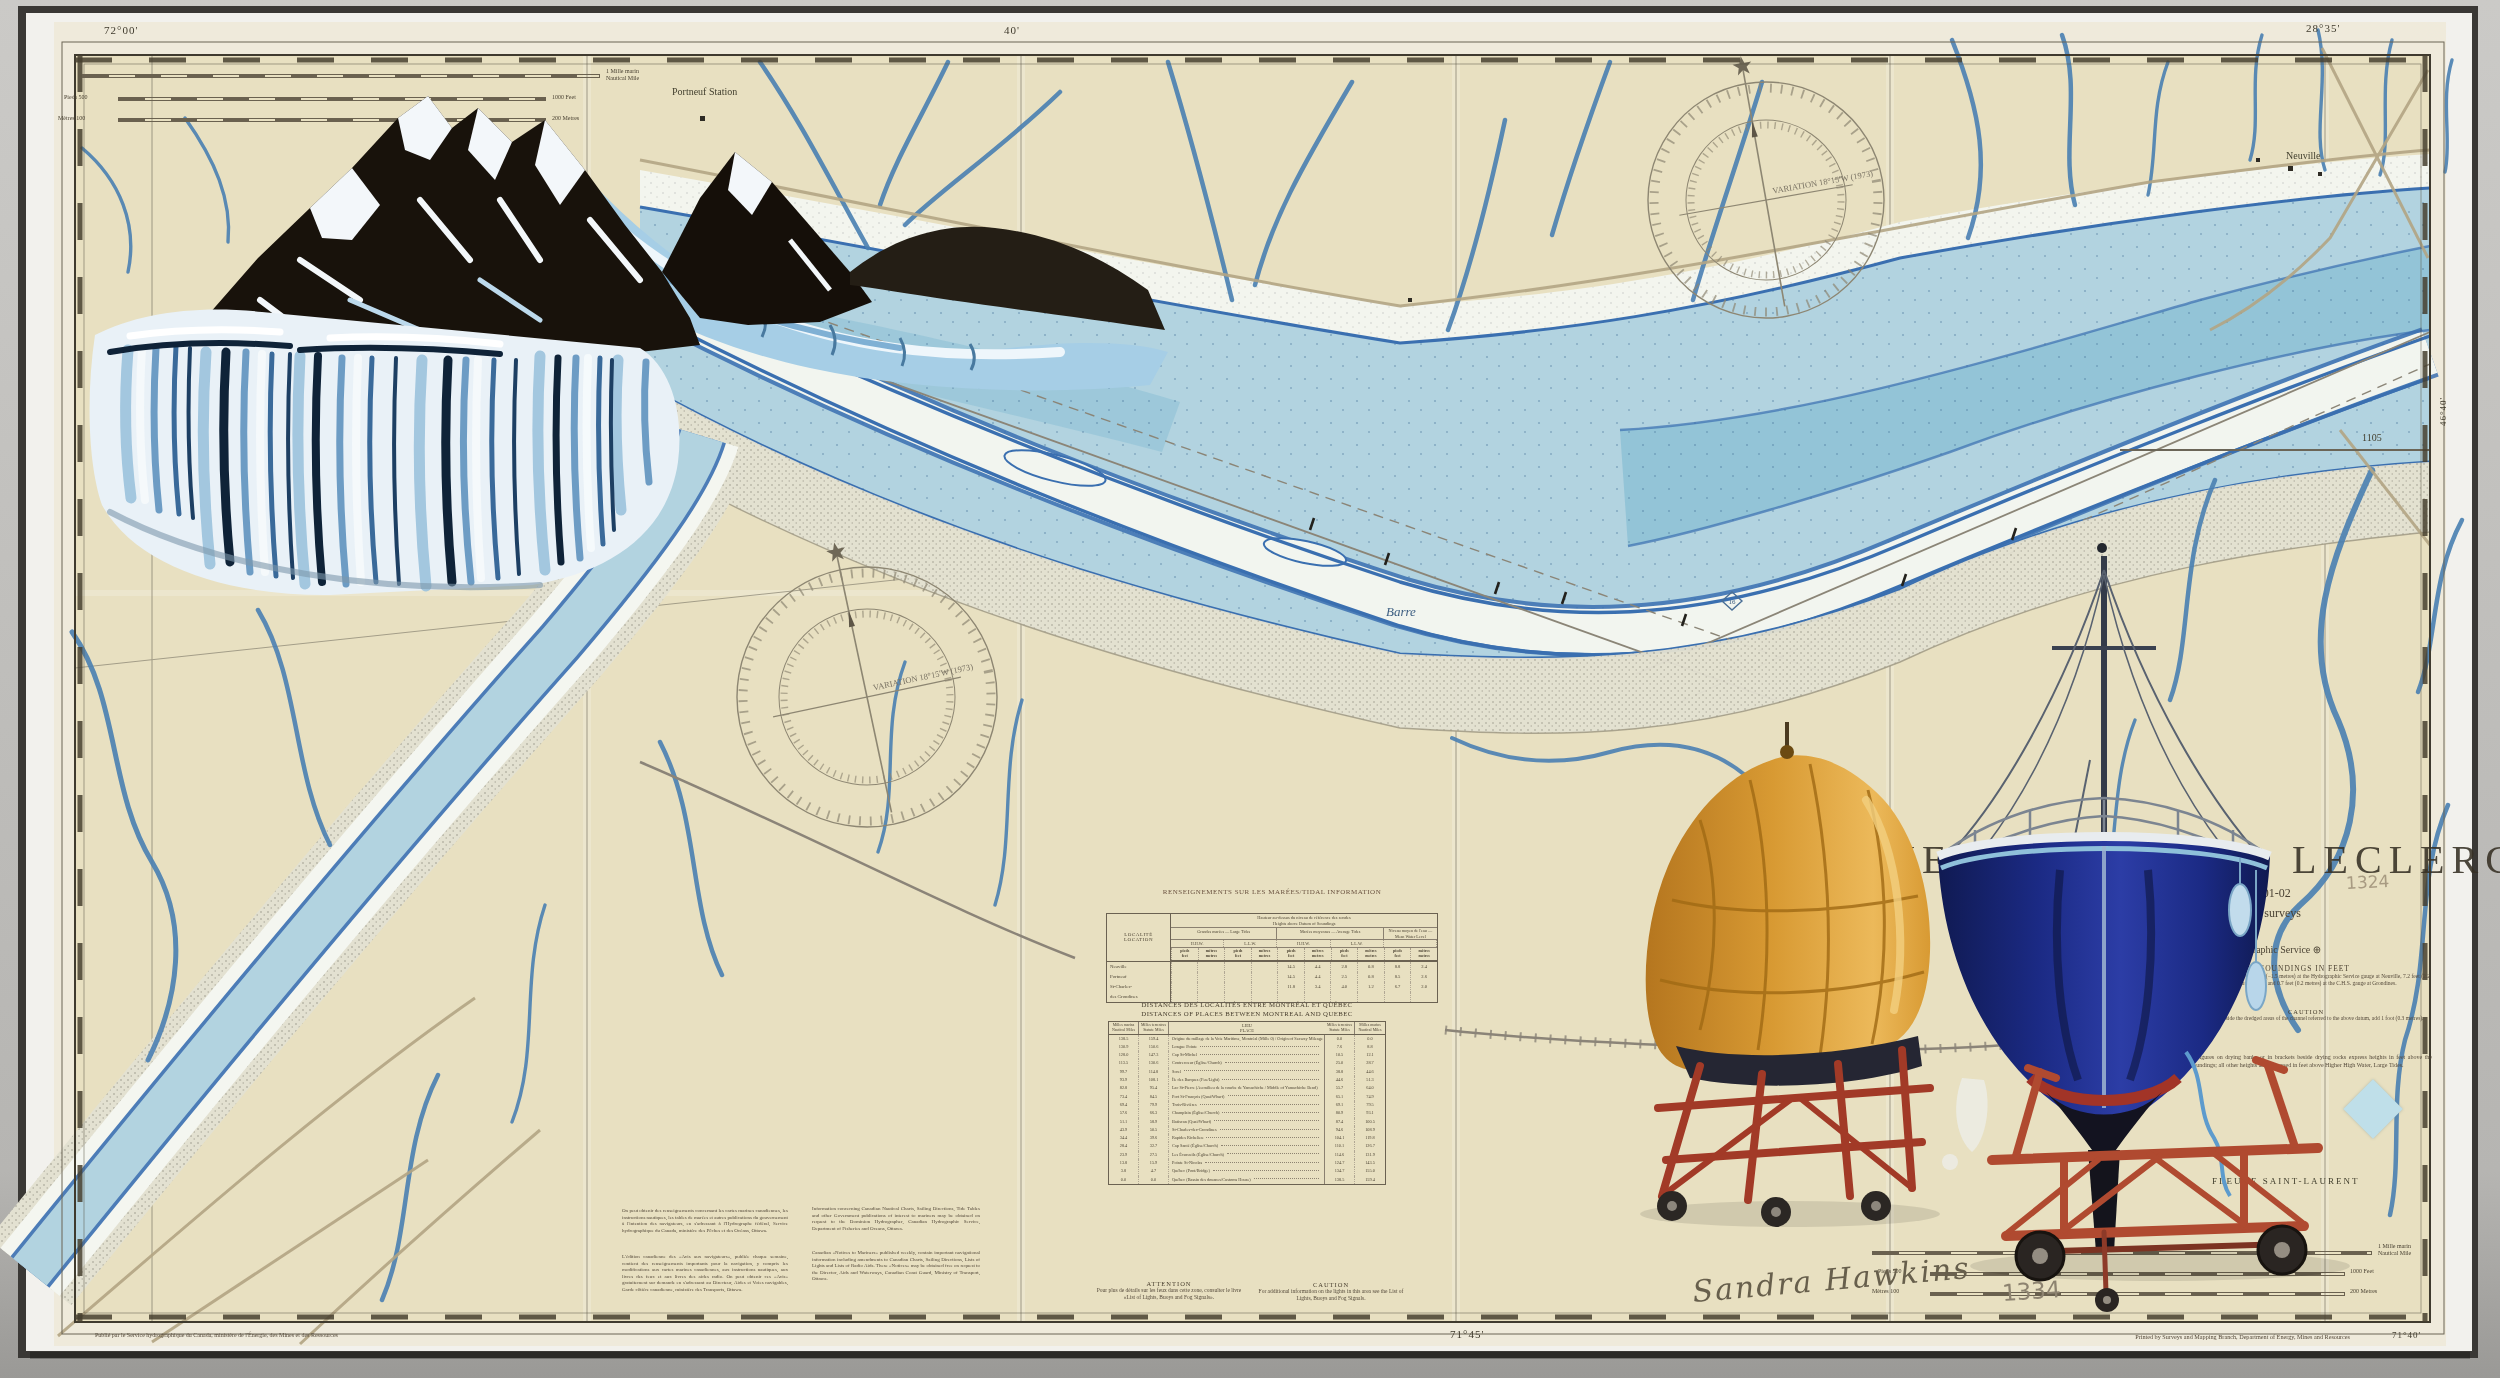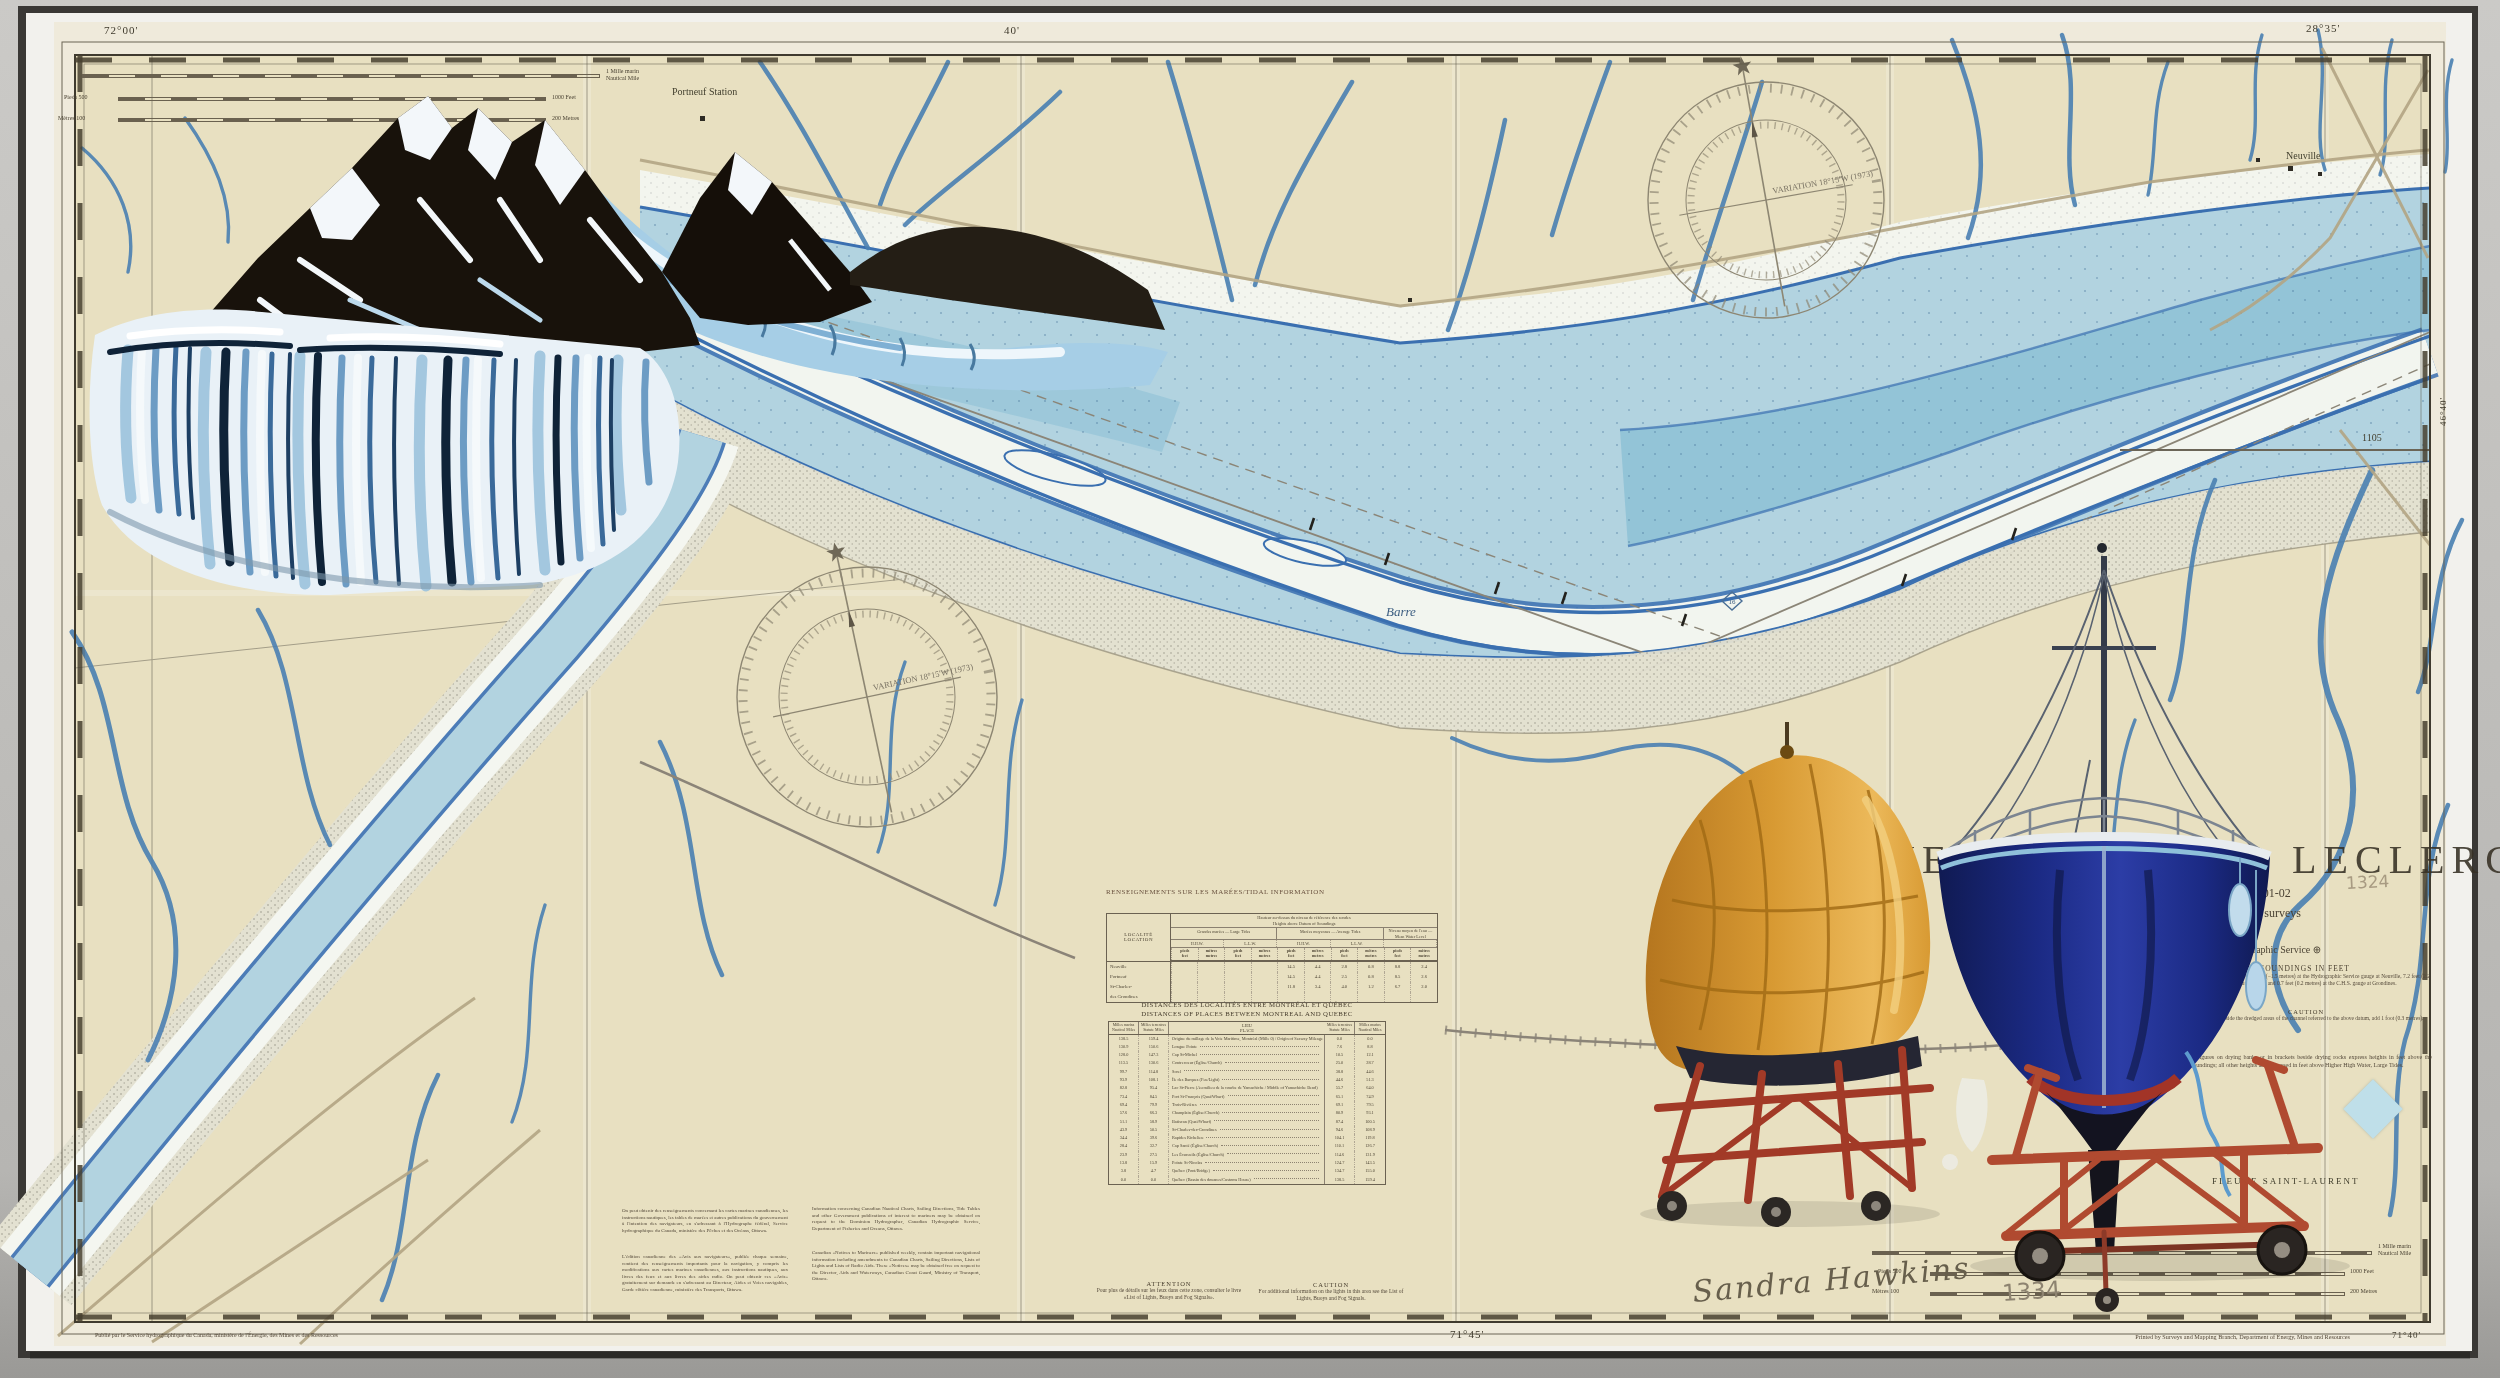--- a/index.html
+++ b/index.html
@@ -15,21 +15,21 @@
   .tiny2{font-size:5.5px;line-height:7px;text-align:center;color:#54493a;}
   .blkhead{font-size:6.5px;letter-spacing:1px;text-align:center;color:#4a4030;}
   .sbar{position:absolute;height:4px;border:1px solid #6a614f;box-sizing:border-box;
         background:repeating-linear-gradient(90deg,#6a614f 0 26px,rgba(0,0,0,0) 26px 52px);}
   .sblab{position:absolute;font-size:6px;line-height:7px;color:#4a4233;white-space:nowrap;}
   .title{font-size:40px;letter-spacing:7px;color:#36302412;white-space:nowrap;
          color:#363024;opacity:.88;}
   .sub{position:absolute;font-size:12px;color:#4a4233;white-space:nowrap;}
   
   .tidal{position:absolute;left:1106px;top:888px;width:332px;}
-  .t-title{font-size:7px;letter-spacing:.5px;color:#6b5340;margin-bottom:17px;}
+  .t-title{font-size:7px;letter-spacing:.5px;text-align:center;color:#6b5340;margin-bottom:17px;}
   .t-box{border:1px solid #6b6252;font-size:4.6px;color:#4e4535;}
   .t-hrow{display:flex;border-bottom:1px solid #6b6252;}
   .t-loc-h{width:64px;box-sizing:border-box;border-right:1px solid #6b6252;display:flex;flex-direction:column;justify-content:center;align-items:center;font-size:5px;letter-spacing:.5px;}
   .t-right{flex:1;}
   .t-span{font-size:4.4px;text-align:center;line-height:5.6px;border-bottom:1px solid #8a8070;padding:1px 0;}
   .t-groups,.t-subs,.t-units{display:flex;border-bottom:1px solid #8a8070;}
   .g4{width:40%;text-align:center;font-size:4.2px;line-height:5.4px;border-right:1px solid #8a8070;box-sizing:border-box;padding:1px 2px;}
   .g2{width:20%;text-align:center;font-size:4.2px;line-height:5.4px;box-sizing:border-box;}
   .t-subs .g2{border-right:1px dotted #a79d8a;padding:1px 0;}
   .t-units{border-bottom:1px solid #6b6252;}

